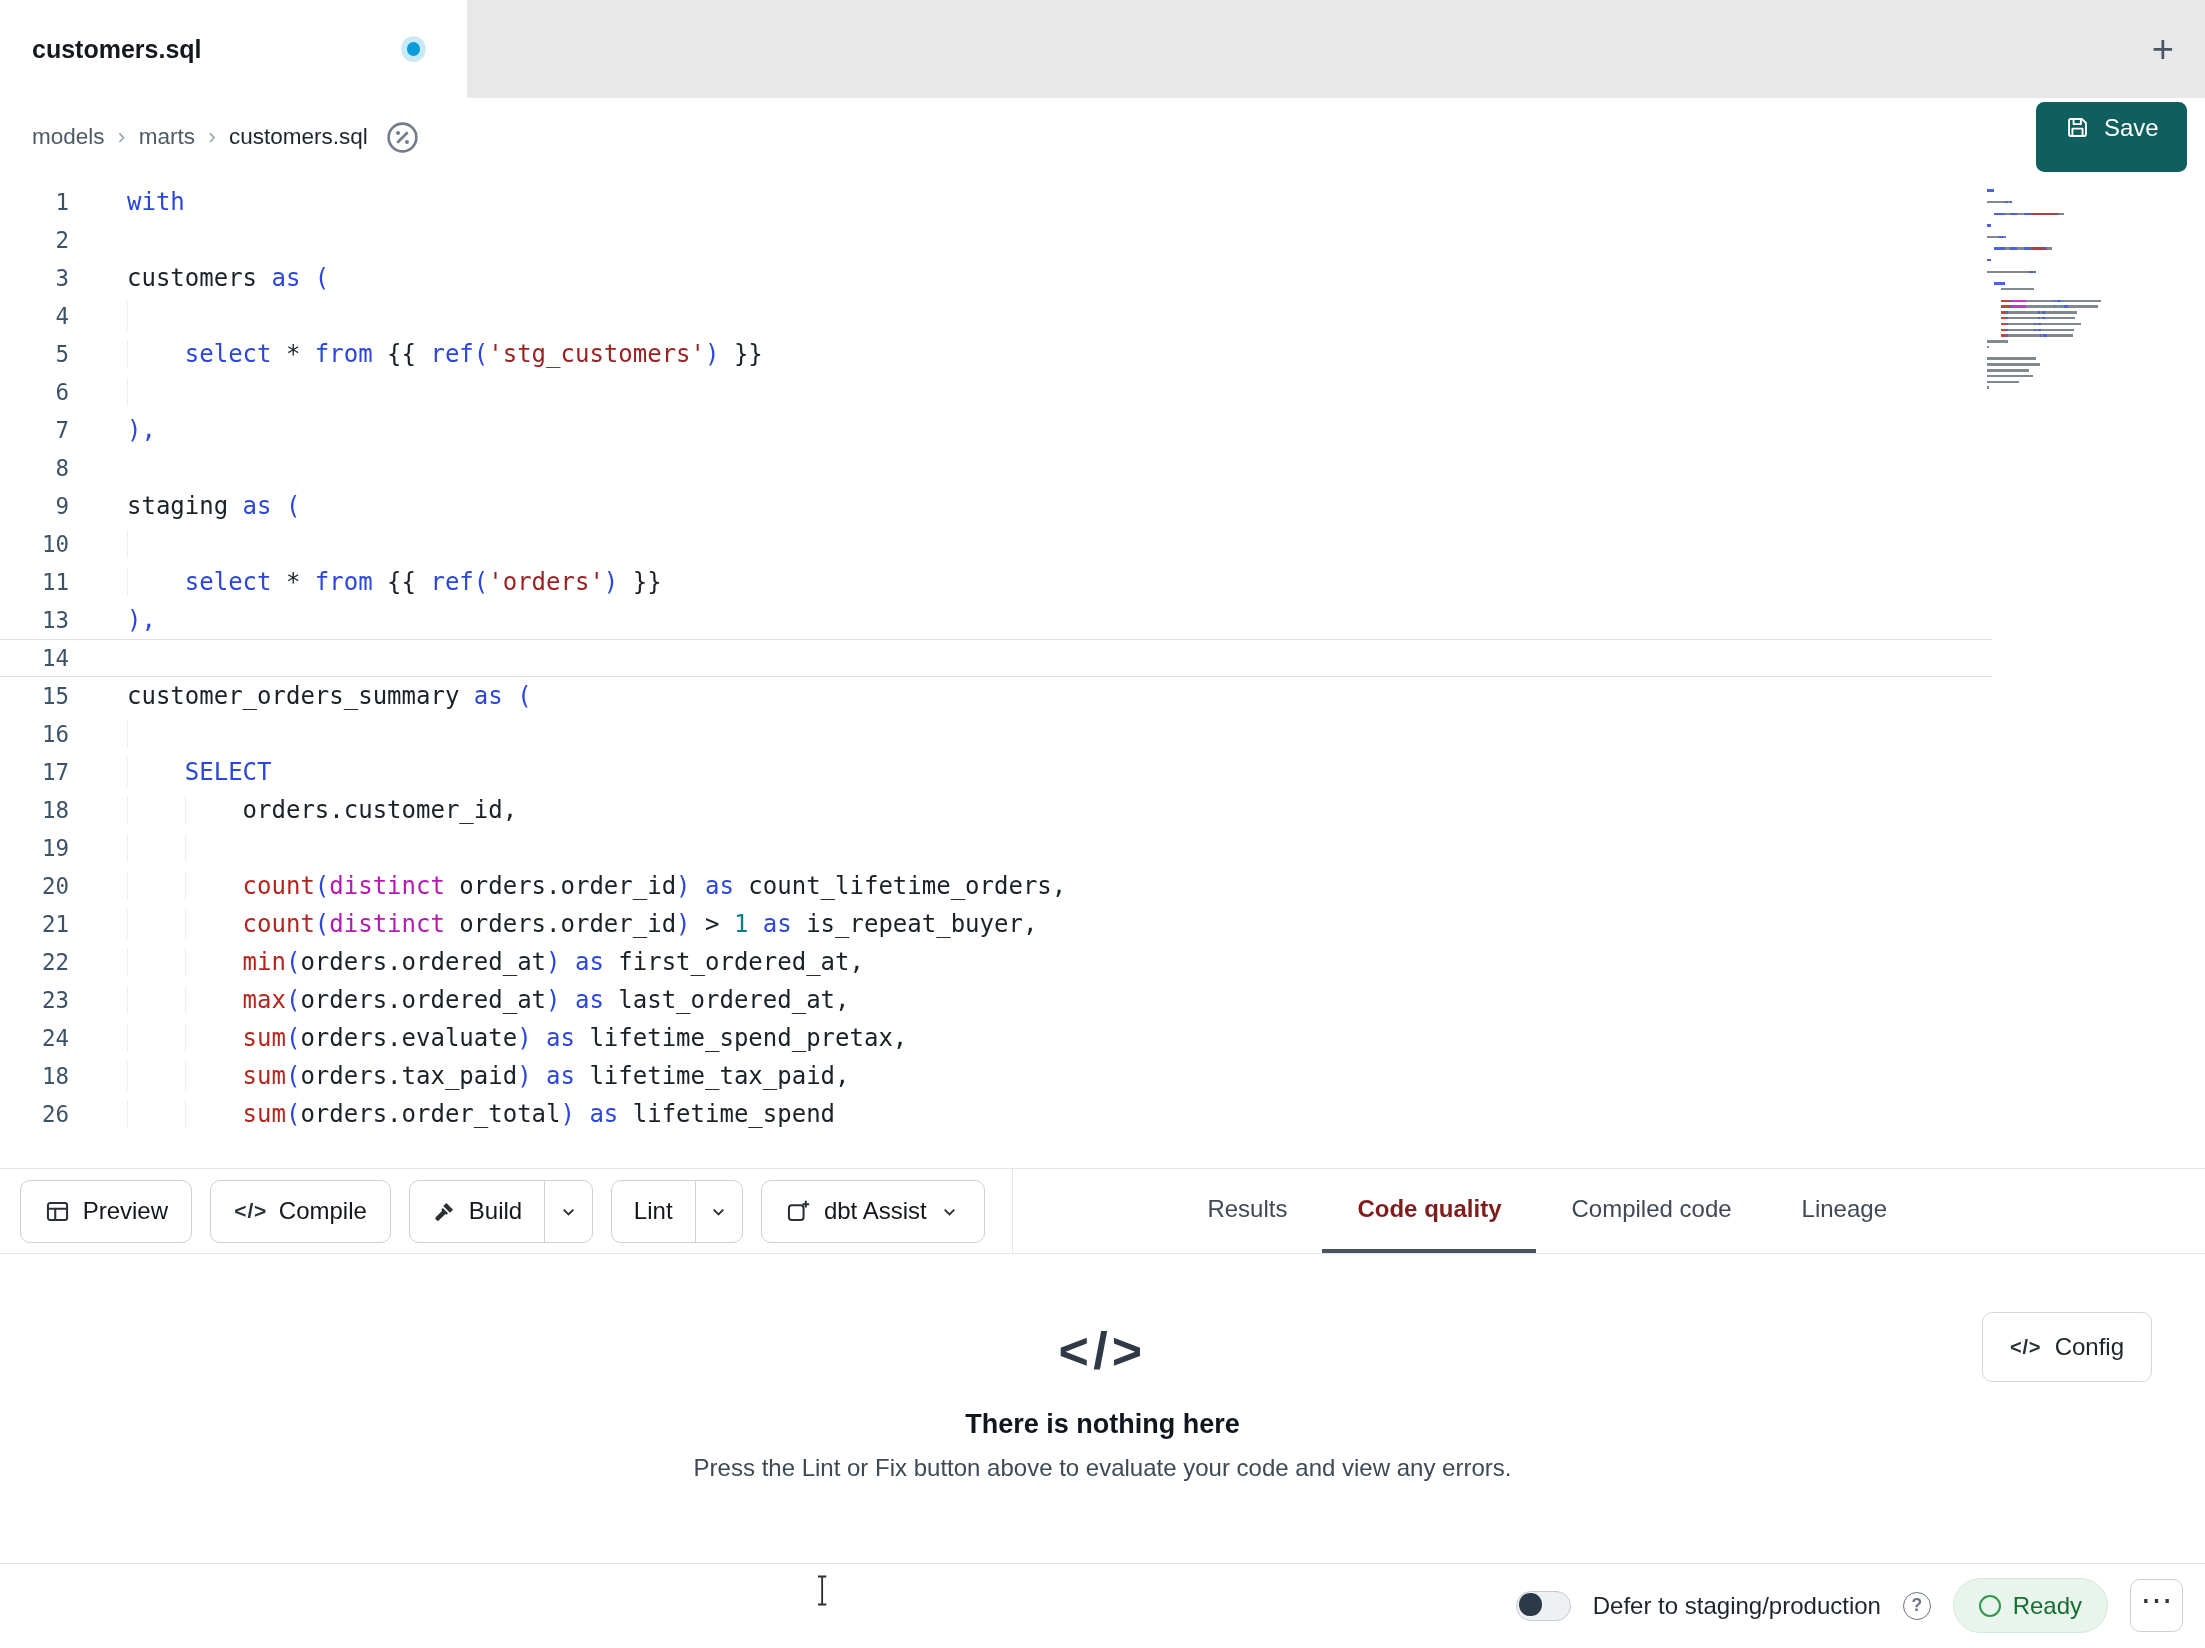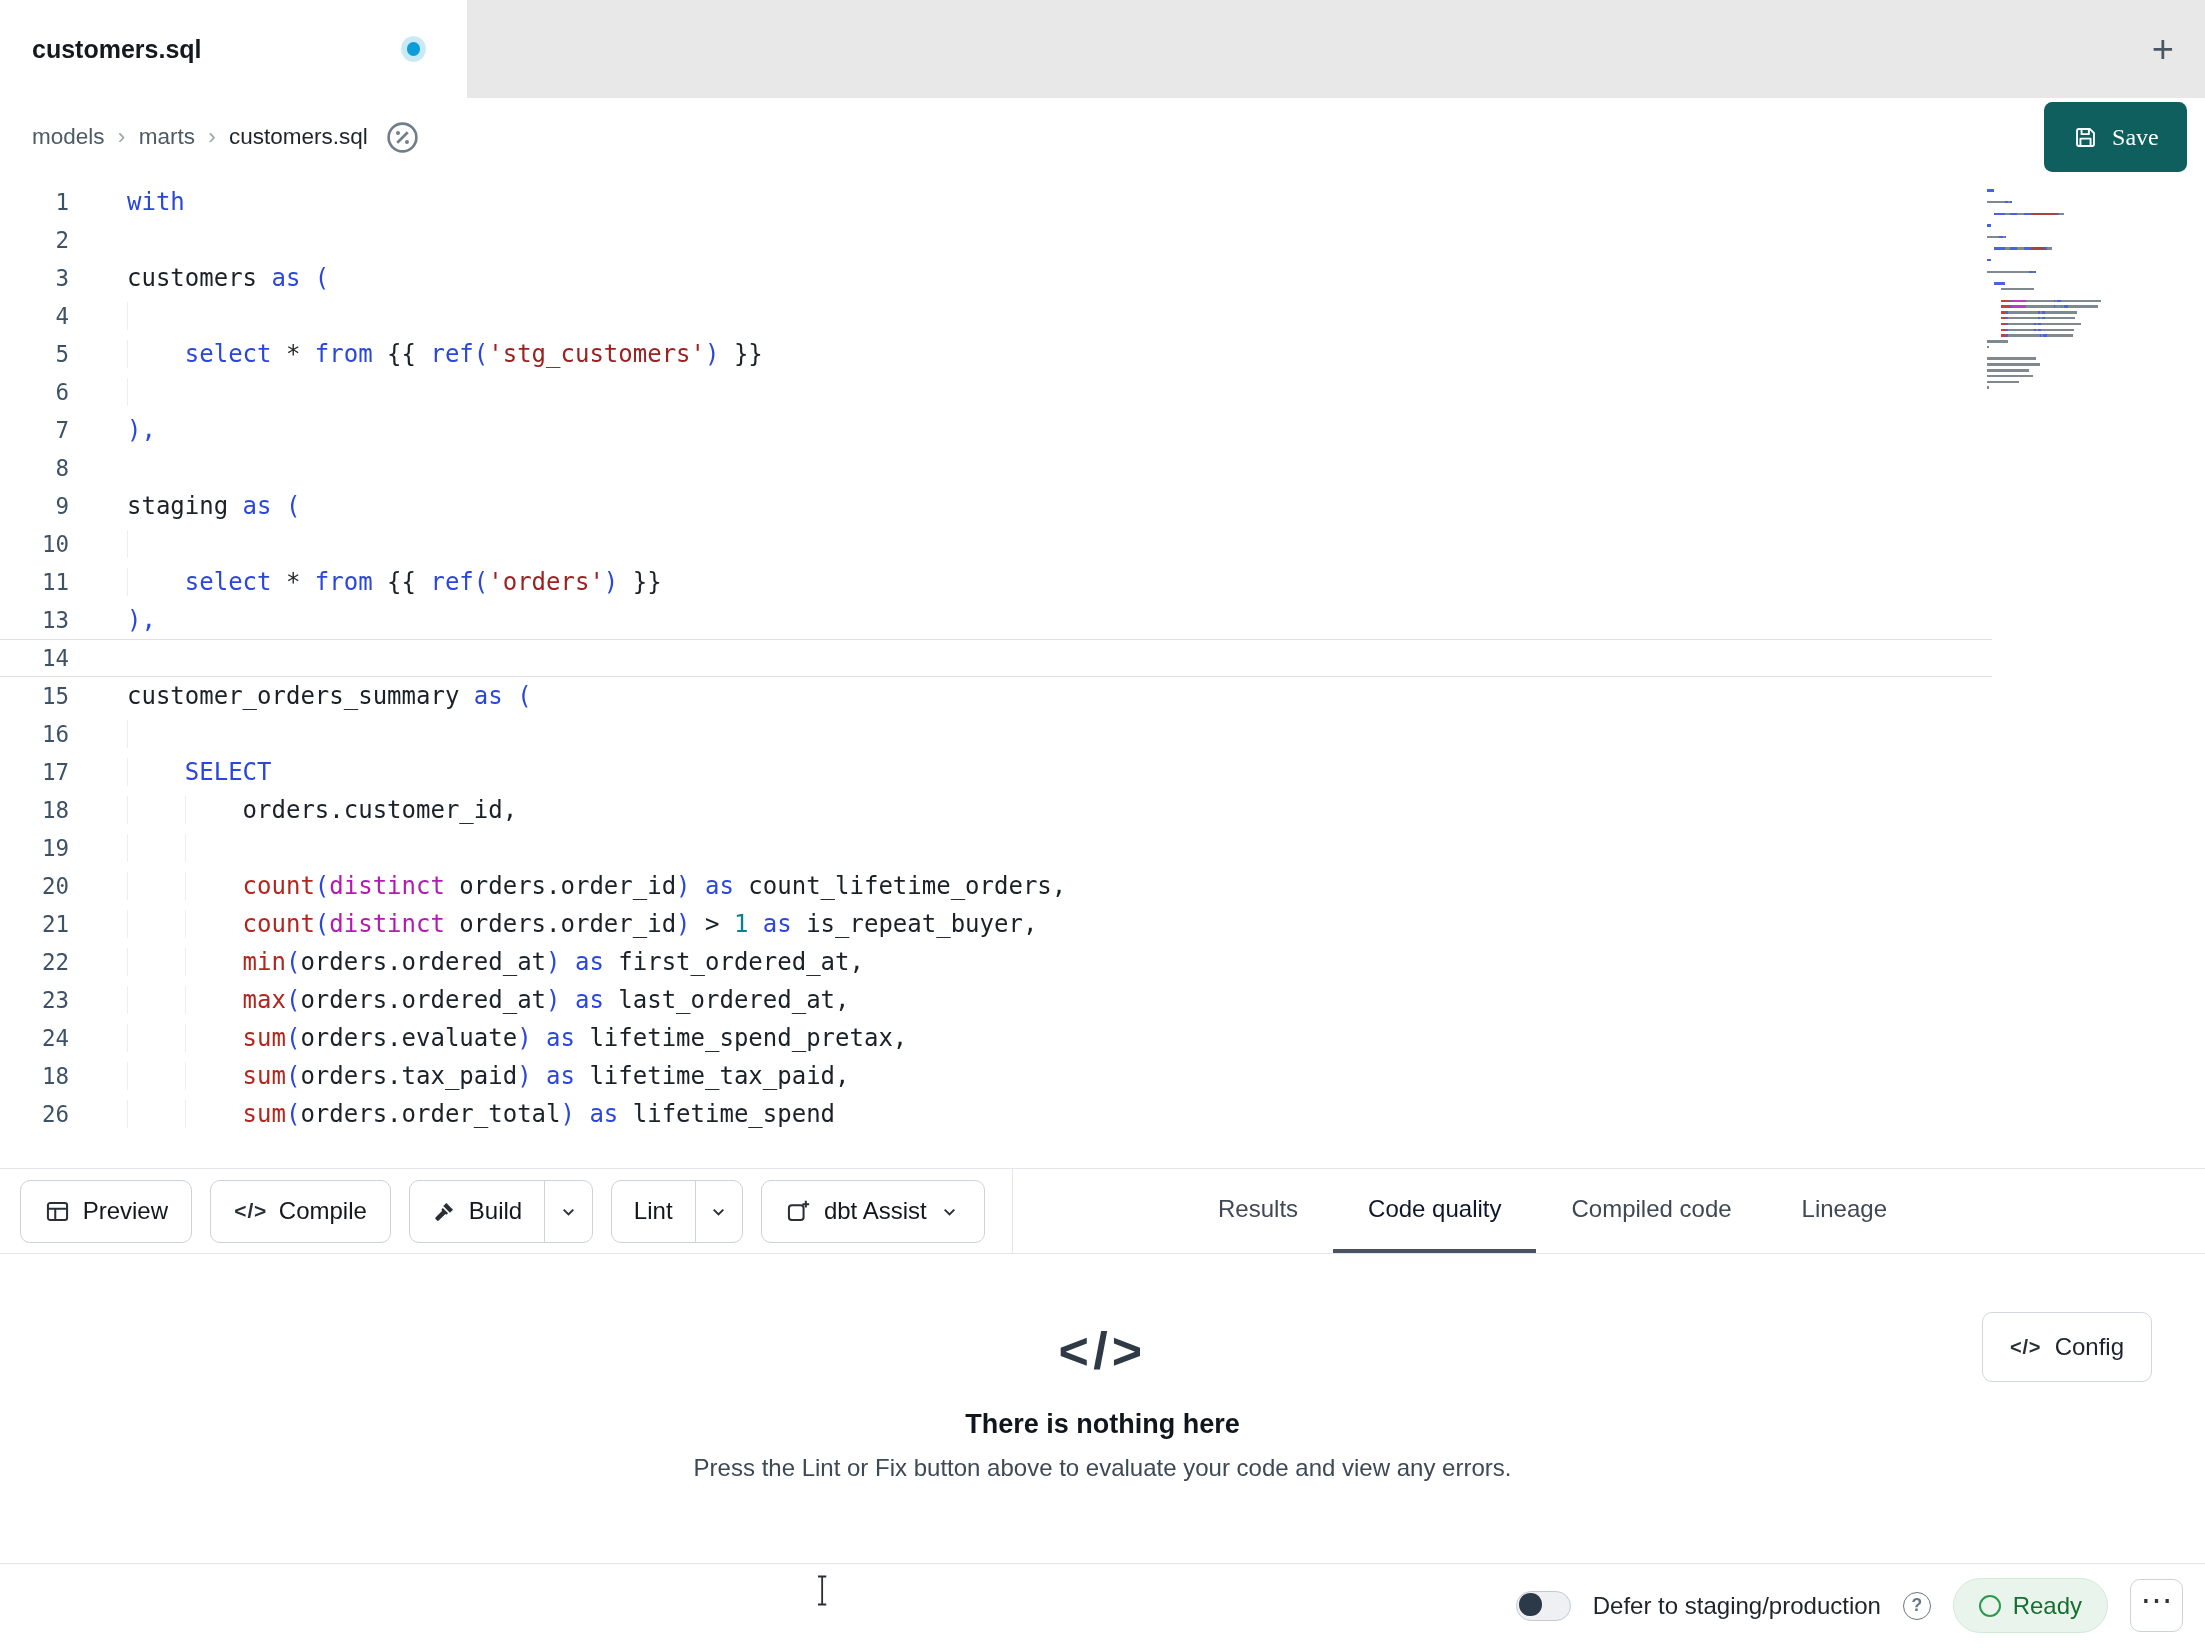--- a/index.html
+++ b/index.html
@@ -16,23 +16,23 @@
   .new-tab { position:absolute; right:25px; top:50%; transform:translateY(-50%);
              font-size:38px; line-height:1; color:#4b5563; background:none; border:none; cursor:pointer;
              font-family:inherit; }
 
   
   .crumbrow { height:78px; display:flex; align-items:center; padding:0 18.3px 0 32px; background:#fff; gap:16.7px; }
   .breadcrumb { display:flex; align-items:center; gap:13.3px; font-size:22.5px; color:#4e5a66; }
   .breadcrumb .sep { color:#9aa4af; font-size:22.5px; }
   .breadcrumb .leaf { color:#1d242b; }
   .fmt-btn { background:none; border:none; padding:0; display:flex; align-items:center; cursor:pointer; }
-  .save-btn { margin-left:auto; height:70px; padding:0 28px; background:var(--save-button,#0e5f5e); color:#fff;
-              border:none; border-radius:8.3px; display:flex; align-items:center; gap:13.3px; font-size:24px;
-              font-family:Liberation Serif, serif; cursor:pointer; }
+  .save-btn { margin-left:auto; height:70px; padding:12px 28px; background:var(--save-button,#0e5f5e); color:#fff;
+              border:none; border-radius:8.3px; display:flex; gap:13.3px; font-size:24px;
+              font-family:Liberation Sans, sans-serif; cursor:pointer; }
 
   
   .editor { position:relative; height:992px; background:#fff; overflow:hidden;
             font-family:"DejaVu Sans Mono", monospace; font-size:24px; padding-top:6.7px; }
   .code-line { display:flex; height:38px; line-height:38px; white-space:pre; margin-right:213px; }
   .code-line.current { box-shadow: inset 0 0.8px 0 #d6d6d6, inset 0 -0.8px 0 #d6d6d6; }
   .ln { flex:0 0 83px; text-align:right; padding-right:14px; color:#3d5266; font-size:22.5px; }
   .lc { padding-left:44px; color:#1b2128; }
   .t-ws { box-shadow: inset 0.8px 0 0 #e8eaed; }
   .t-kw { color:var(--keyword,#2a46dd); }
@@ -66,21 +66,21 @@
   .tb-btn.single { padding:0 23px; gap:11.7px; cursor:pointer; }
   .tb-btn .seg { display:flex; align-items:center; gap:11.7px; padding:0 22px; height:100%;
                  background:none; border:none; font:inherit; color:inherit; cursor:pointer; }
   .tb-btn .seg.chev { border-left:1.7px solid #ccd2d9; padding:0 11.7px; }
   .code-glyph { font-weight:700; font-size:21px; color:#2a2f36; letter-spacing:0.8px; }
   .tb-divider { width:0.8px; align-self:stretch; background:#e3e6ea; margin-left:8.3px; }
 
   .panel-tabs { display:flex; margin-left:auto; margin-right:283px; height:100%; }
   .panel-tab { display:flex; align-items:center; padding:0 35px; font-size:24px; color:#3f4854;
                border-bottom:4.2px solid transparent; cursor:pointer; }
-  .panel-tab.active { color:#0f172a; border-bottom-color:#4b5360; font-weight:400; }
+  .panel-tab.active { color:#7f1d1d; border-bottom-color:#4b5360; font-weight:700; }
 
   
   .panel { position:relative; height:309px; background:#fff; }
   .config-btn { position:absolute; top:58px; right:53px; height:70px; padding:0 27px;
                 border:1.7px solid #d2d7dd; border-radius:10px; background:#fff; display:flex;
                 align-items:center; gap:13.3px; font-size:24px; color:#1d242b; font-family:inherit; cursor:pointer; }
   .config-btn .code-glyph { font-size:20px; }
   .empty { position:absolute; top:67px; left:0; right:0; text-align:center; }
   .empty-icon { font-size:52px; font-weight:700; color:#303a46; letter-spacing:4.2px; }
   .empty-title { margin-top:28px; font-size:27px; font-weight:700; color:#10161d; }

